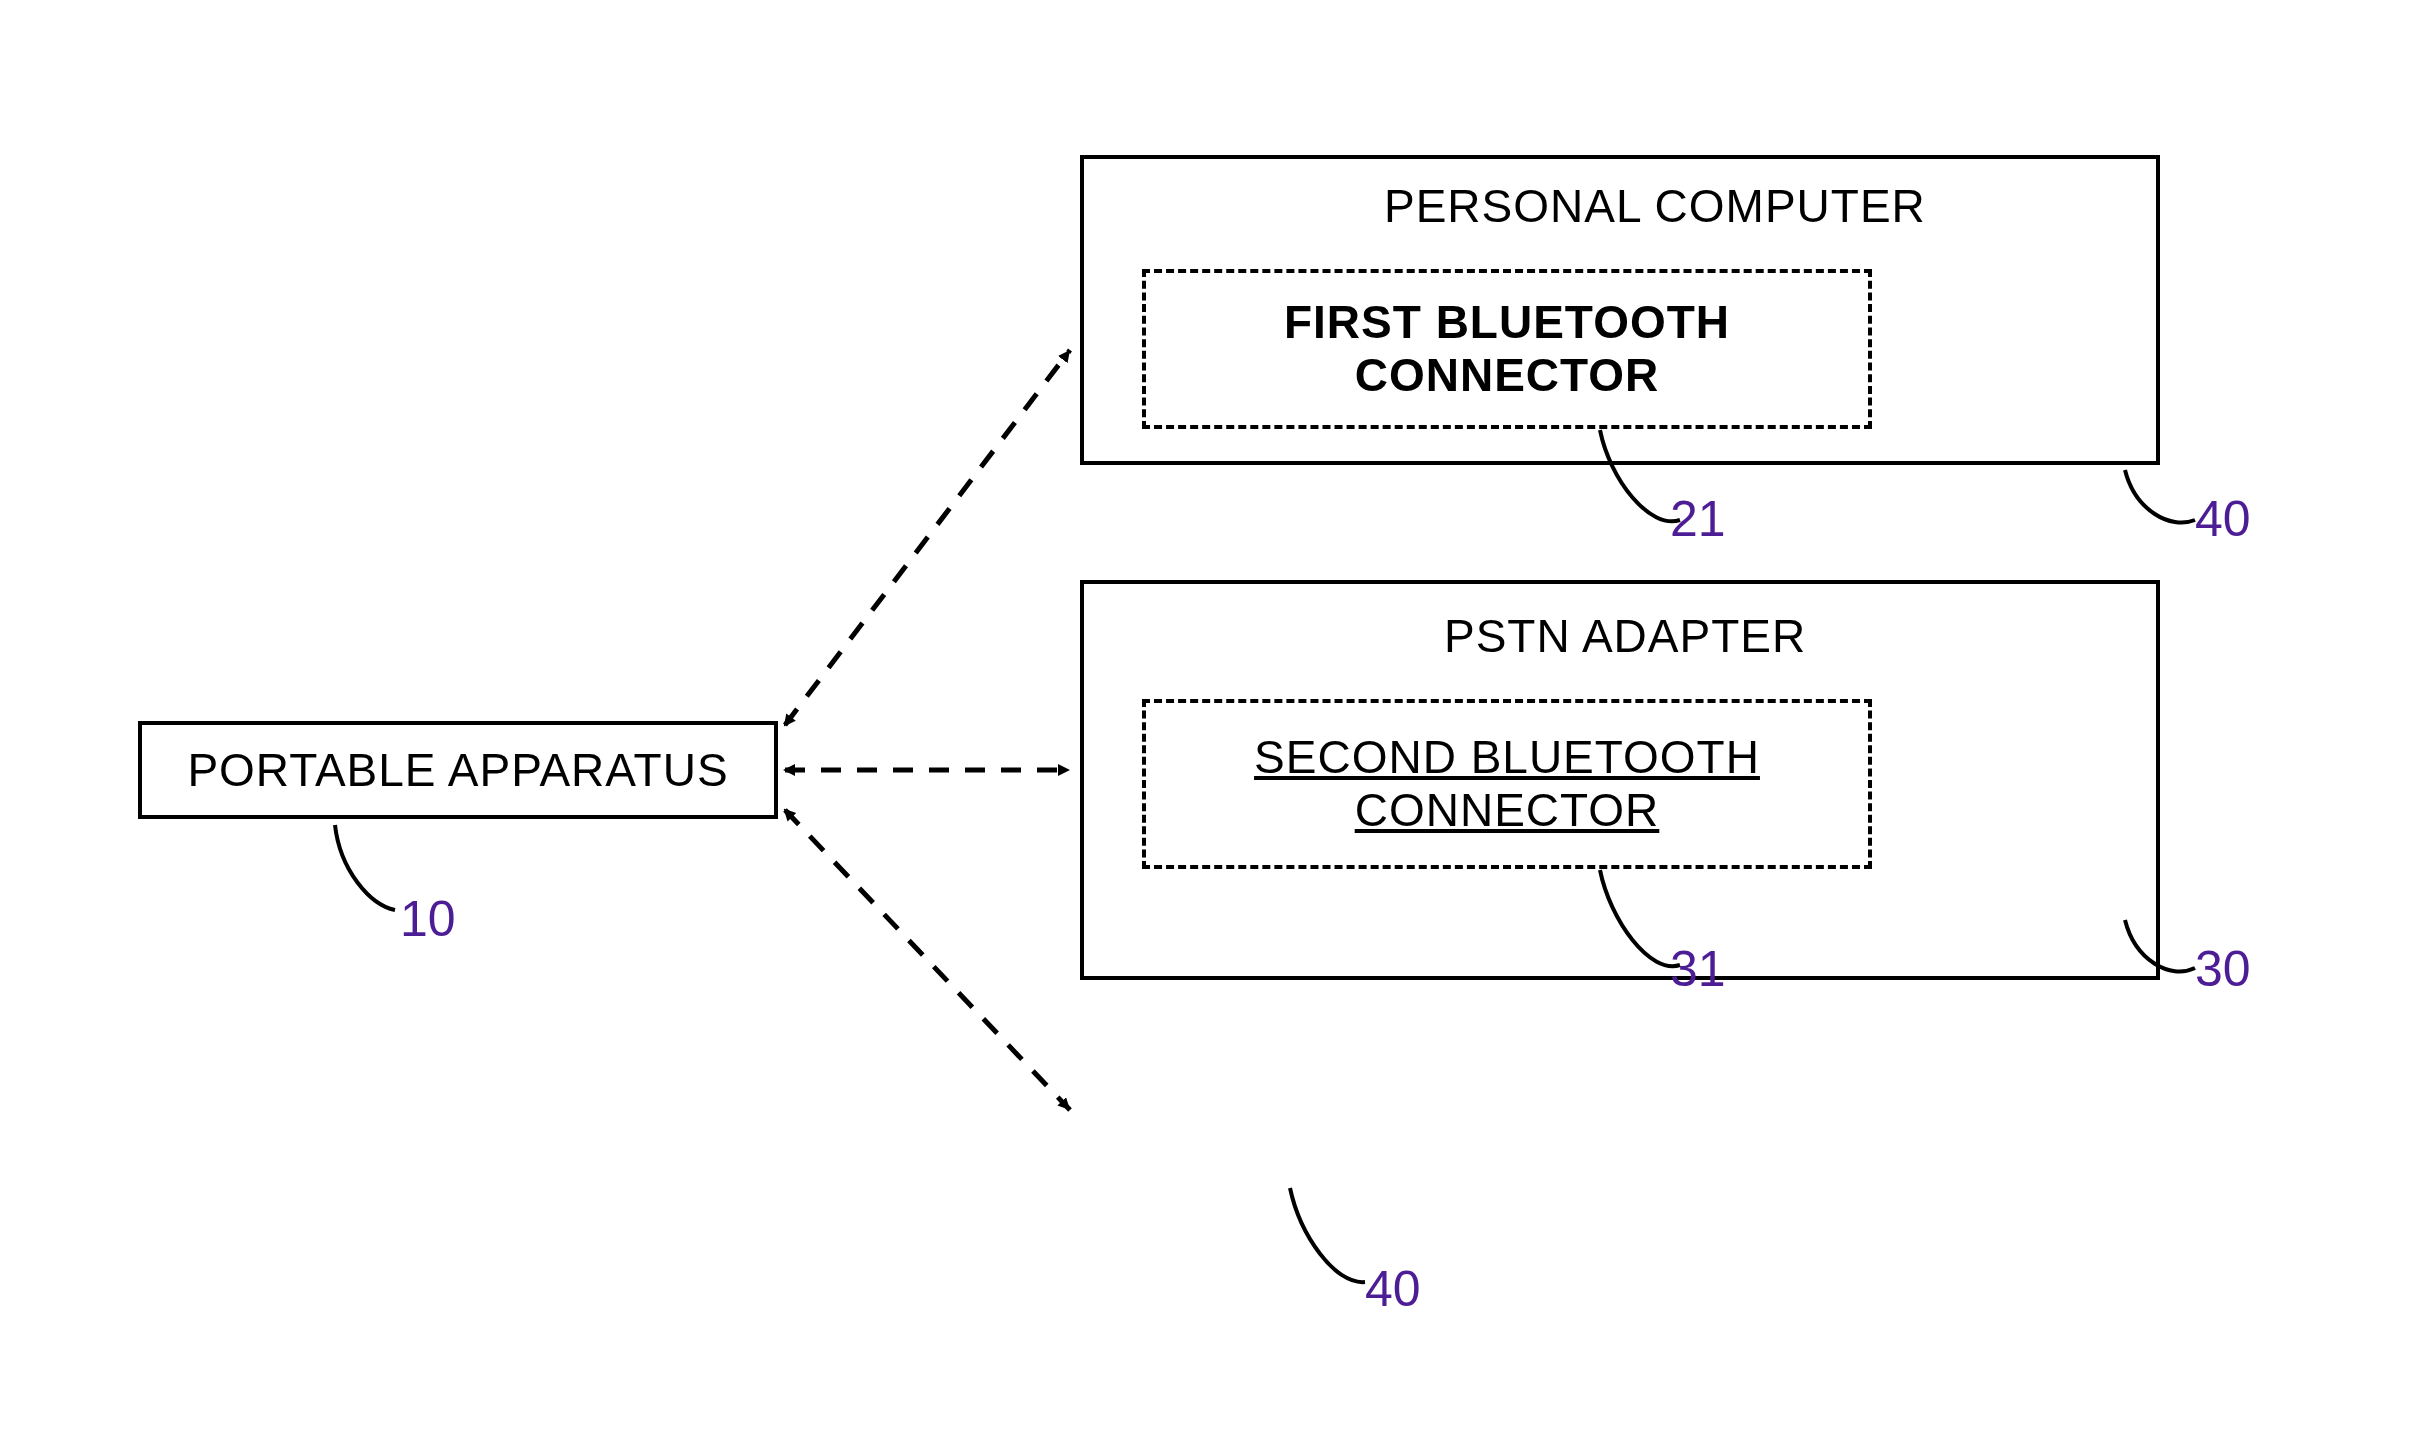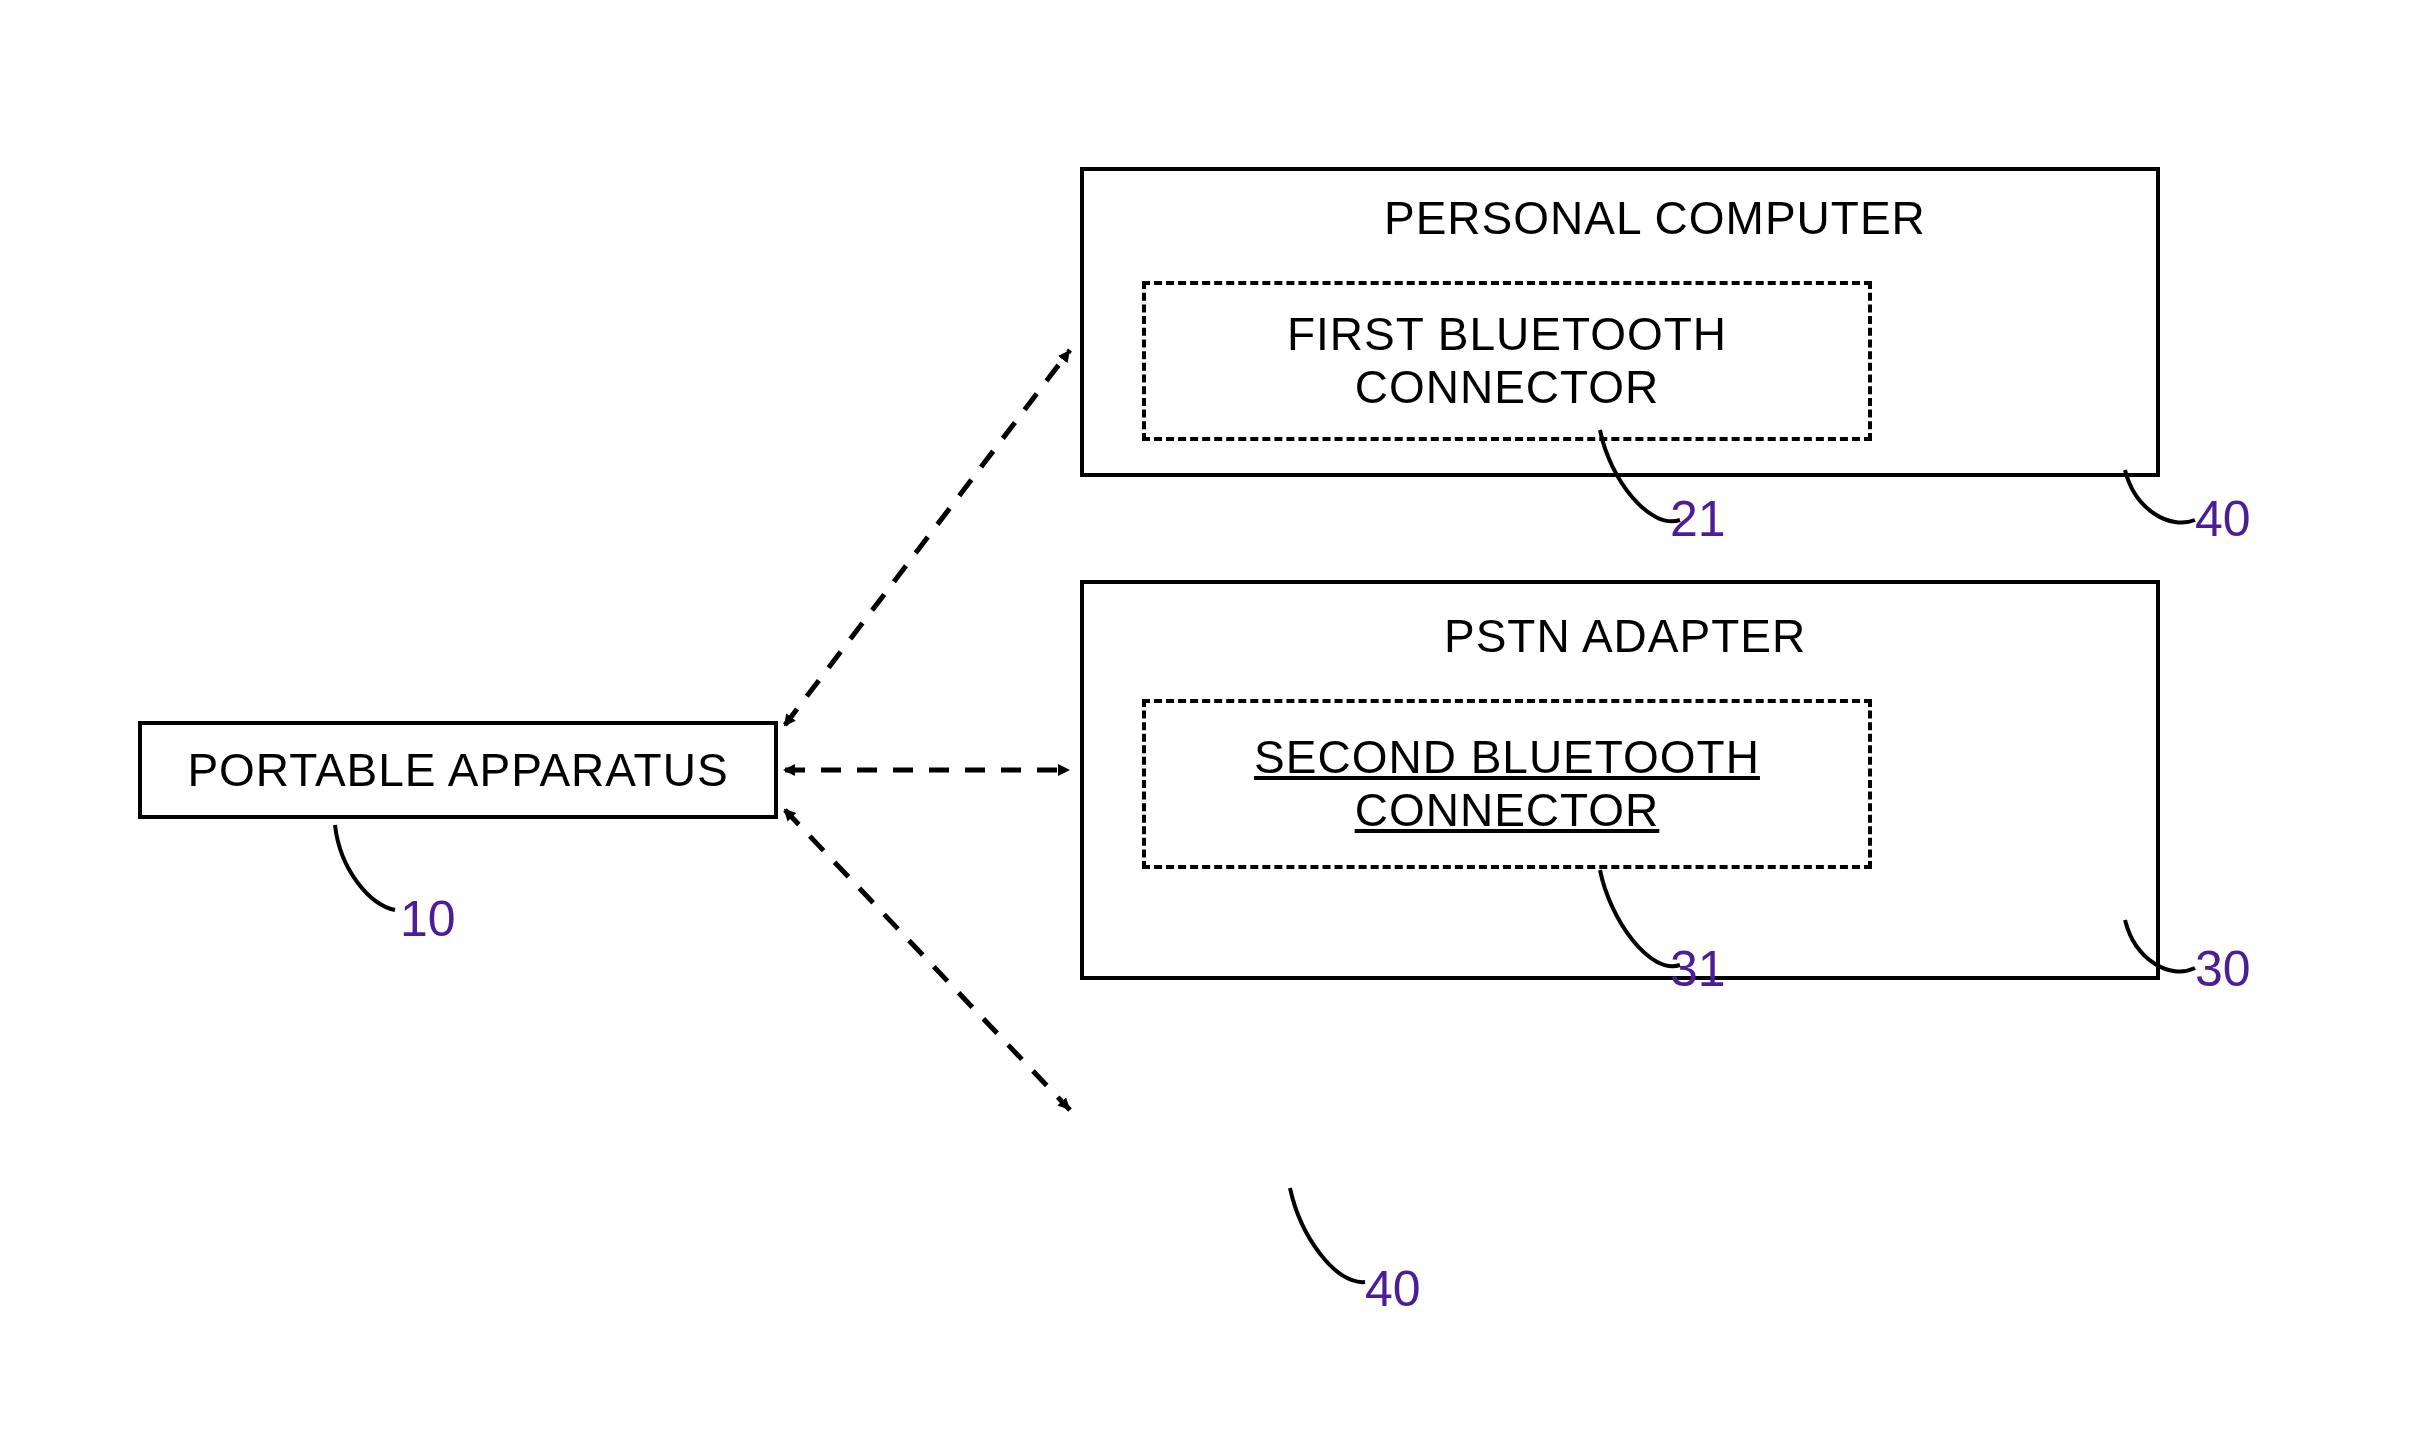--- a/index.html
+++ b/index.html
@@ -58,23 +58,23 @@
 </style>
 </head>
 <body>
 
 <div class="canvas">
 
   <div class="box" style="left:138px; top:721px; width:640px; height:98px; display:flex; align-items:center; justify-content:center;">
     <span class="block-text" style="position:static;">PORTABLE APPARATUS</span>
   </div>
 
-  <div class="box" style="left:1080px; top:155px; width:1080px; height:310px;margin-top:12px;">
+  <div class="box" style="left:1080px; top:155px; width:1080px; height:310px;">
     <span class="block-title" style="left:300px; top:20px;">PERSONAL COMPUTER</span>
-    <div class="dashed-box" style="left:58px; top:110px; width:730px; height:160px; display:flex; align-items:center; justify-content:center;">
+    <div class="dashed-box" style="left:58px; top:110px; width:730px; height:160px; display:flex; align-items:center; justify-content:center;font-weight:bold;">
       <span class="block-text" style="position:static; white-space:pre-line;">FIRST BLUETOOTH
 CONNECTOR</span>
     </div>
   </div>
 
   <div class="box" style="left:1080px; top:580px; width:1080px; height:400px;">
     <span class="block-title" style="left:360px; top:25px;">PSTN ADAPTER</span>
     <div class="dashed-box" style="left:58px; top:115px; width:730px; height:170px; display:flex; align-items:center; justify-content:center;">
       <span class="block-text" style="position:static; white-space:pre-line;text-decoration:underline;">SECOND BLUETOOTH
 CONNECTOR</span>

